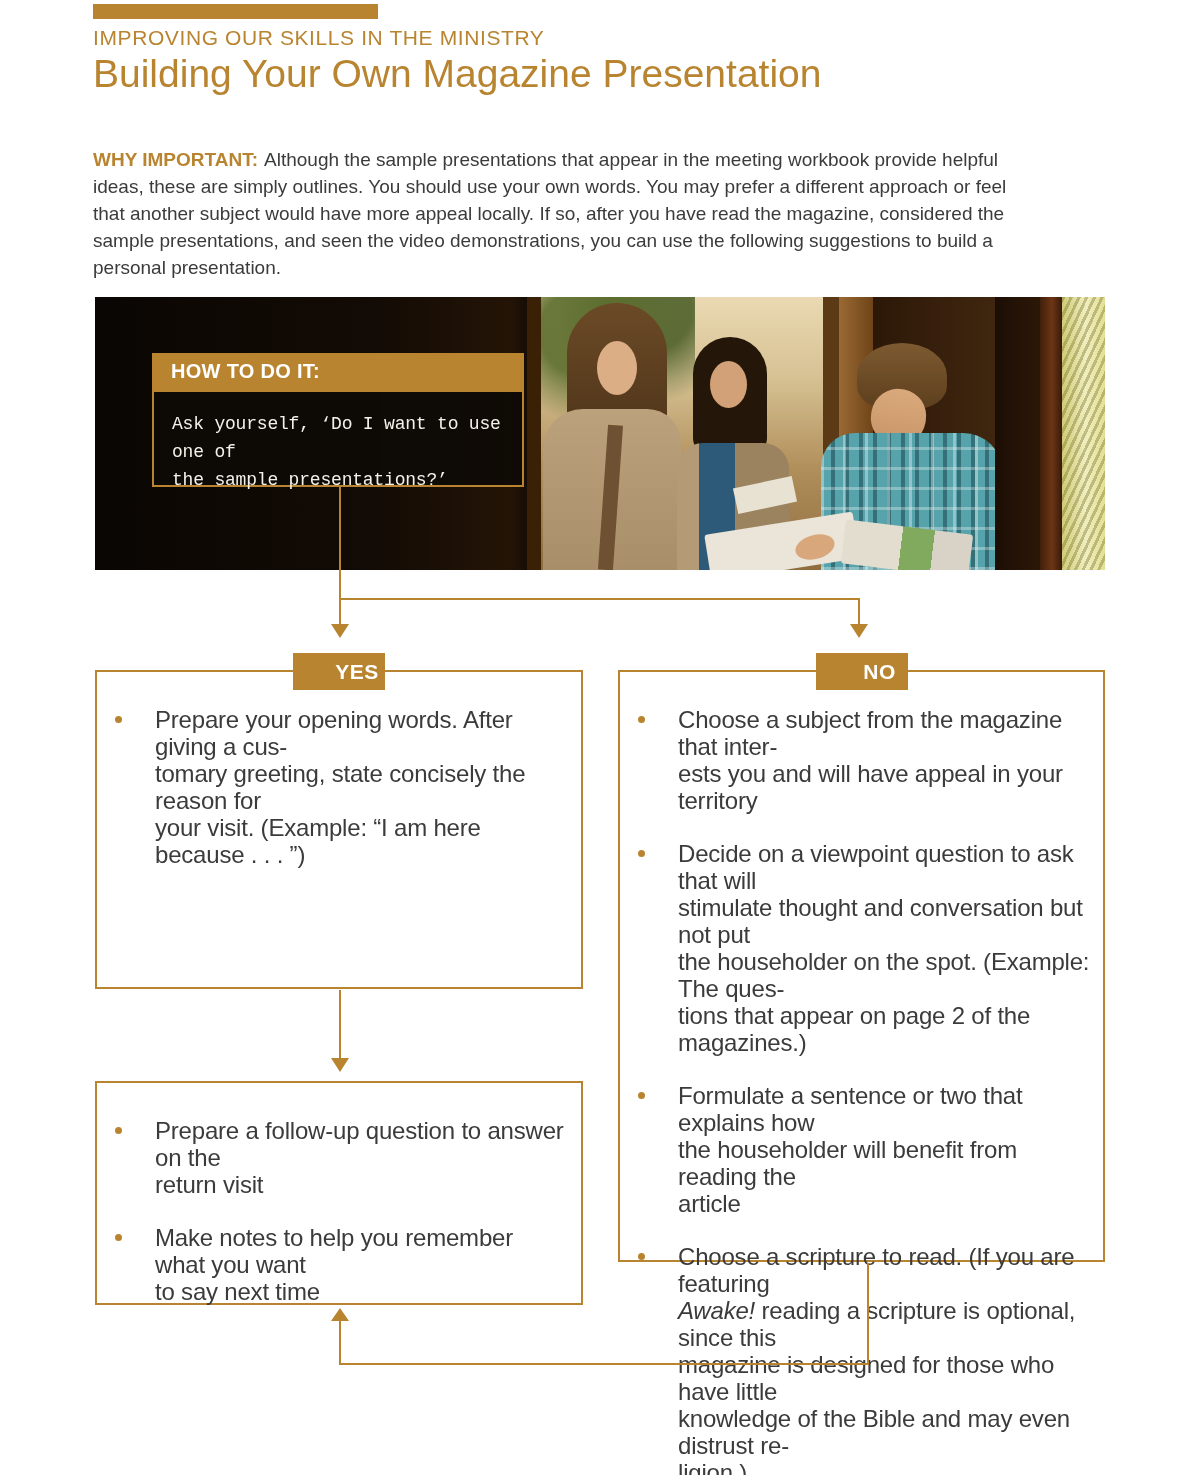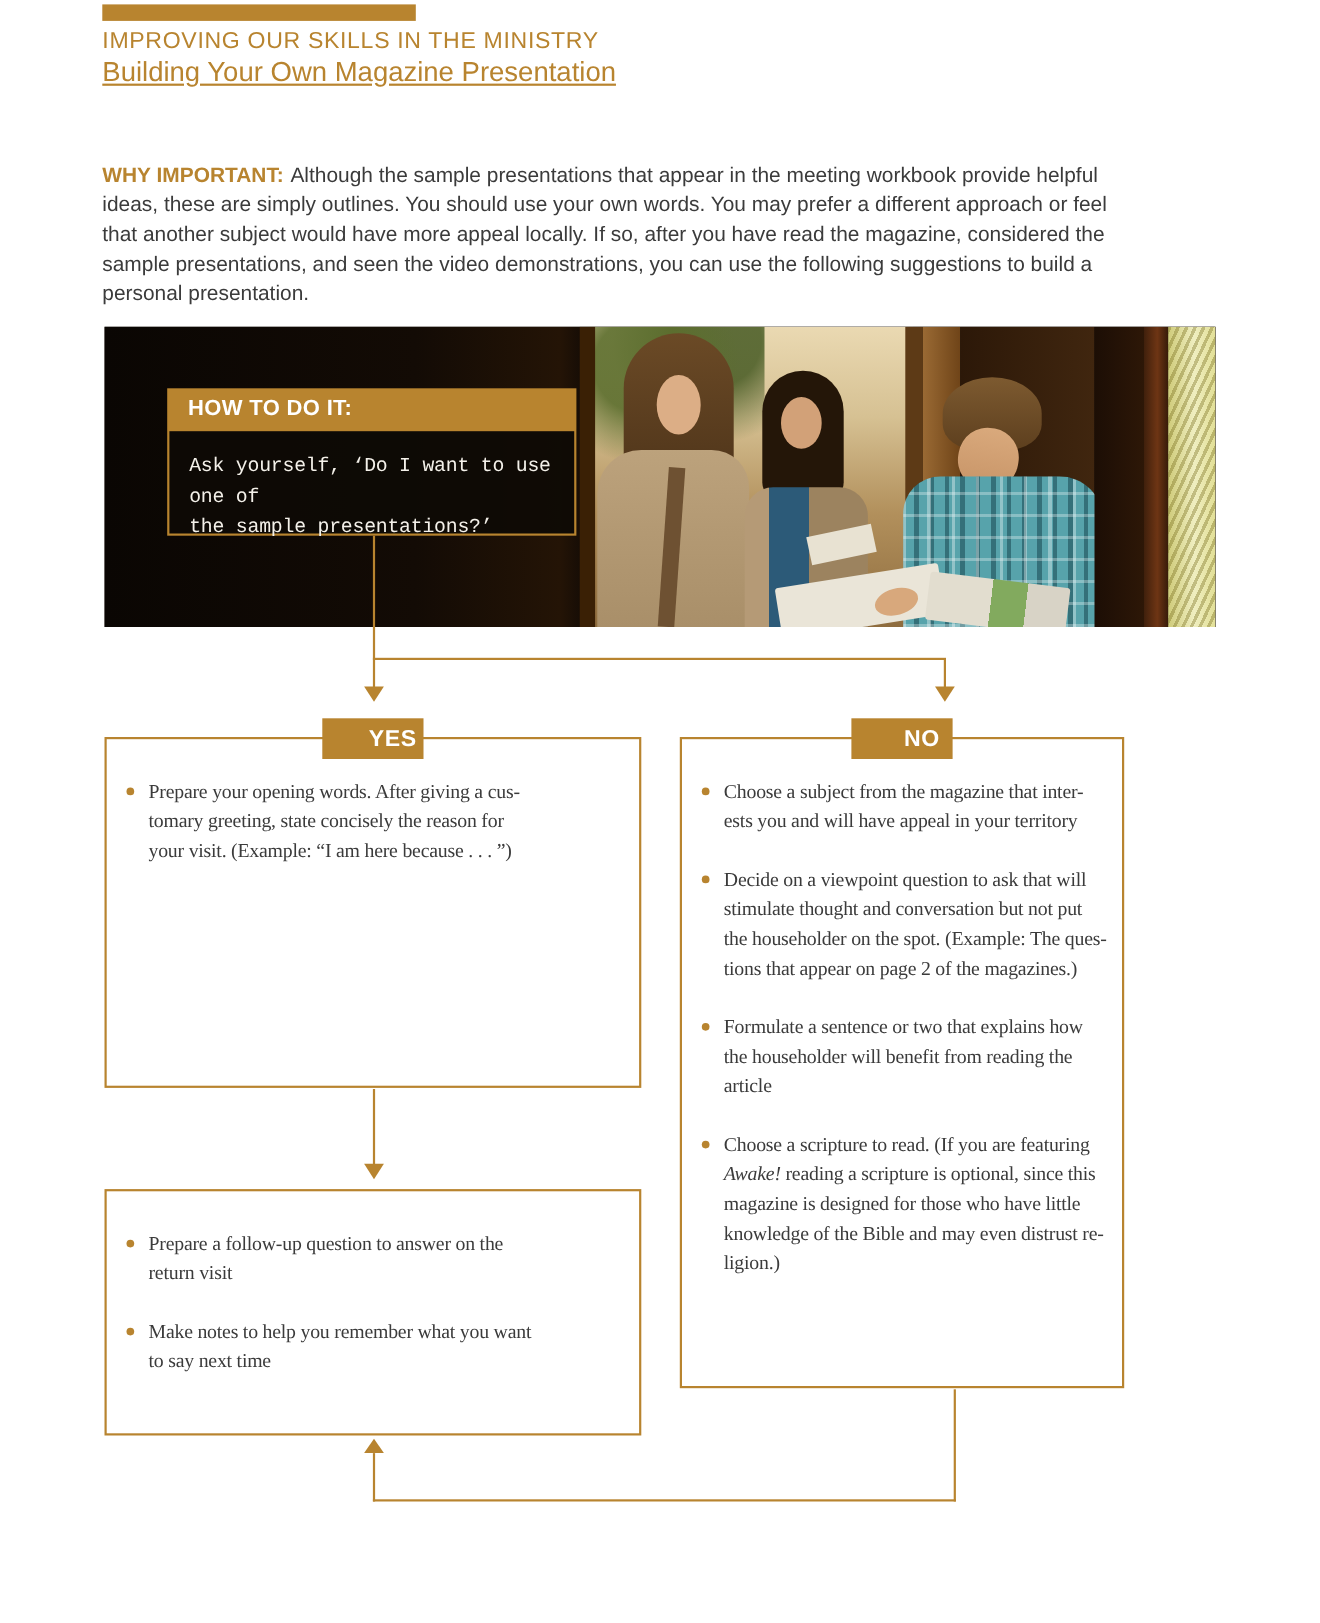--- a/index.html
+++ b/index.html
@@ -6,21 +6,21 @@
   html,body { background:#ffffff; }
   .canvas {
     position:relative; width:1200px; height:1475px; background:#fff;
     font-family:"Liberation Sans", sans-serif; overflow:hidden;
   }
   .abs { position:absolute; }
 
   
   .topbar { left:93px; top:4px; width:285px; height:15px; background:var(--accent); }
   .kicker { left:93px; top:26px; font-size:21px; letter-spacing:.6px; color:var(--accent);text-align:center; }
-  .title  { left:93px; top:52px; font-size:25px; font-weight:400; color:var(--accent);text-decoration:underline; }
+  .title  { left:93px; top:52px; font-size:39px; font-weight:400; color:var(--accent); }
 
   
   .intro { left:93px; top:146px; width:1014px; font-size:19px; line-height:27px; color:var(--text); }
   .intro .lead { color:var(--accent); font-weight:bold; margin-right:6px; }
   .intro .body { white-space:pre-line; }
 
   
   .photo { left:95px; top:297px; width:1010px; height:273px; background:#120b05; overflow:hidden; }
   .photo .abs { position:absolute; }
   .ph-base { left:0; top:0; width:1010px; height:273px;
@@ -83,30 +83,30 @@
   .arrow-up { width:0; height:0; border-left:9px solid transparent; border-right:9px solid transparent;
     border-bottom:13px solid var(--accent); z-index:3; }
   .a-left  { left:331px; top:624px; }
   .a-right { left:850px; top:624px; }
   .a-fu    { left:331px; top:1058px; }
   .a-loop  { left:331px; top:1308px; }
 
   
   .fbox { border:2px solid var(--accent); background:#fff; }
   .yes-box { left:95px;  top:670px;  width:488px; height:319px; }
-  .no-box  { left:618px; top:670px;  width:404px; height:592px; }
+  .no-box  { left:618px; top:670px;  width:487px; height:592px; }
   .fu-box  { left:95px;  top:1081px; width:488px; height:224px; }
   .badge { position:absolute; top:-19px; left:50%; transform:translateX(-50%);
     width:92px; height:37px; background:var(--accent); color:#fff; font-weight:bold;
     font-size:21px; line-height:37px; text-align:center; letter-spacing:.5px;padding-left:36px; }
   .fbox ul { list-style:none; padding:34px 12px 0 18px; }
   .fbox li { display:flex; gap:13px; margin-bottom:26px; }
   .dot { flex:none; width:7px; height:7px; border-radius:50%; background:var(--accent); margin-top:10px; }
-  .btext { font-family:Liberation Serif, serif; font-size:18px; line-height:27px;
-    letter-spacing:-.2px; color:var(--text); white-space:pre-line; }
+  .btext { font-family:Liberation Sans, sans-serif; font-size:24px; line-height:27px;
+    letter-spacing:-.2px; color:var(--text); white-space:pre-line;margin-left:20px; }
   .btext em { font-style:italic; }
 </style>
 </head>
 <body>
 
 <div class="canvas">
 
   <div class="abs topbar"></div>
   <div class="abs kicker">IMPROVING OUR SKILLS IN THE MINISTRY</div>
   <div class="abs title">Building Your Own Magazine Presentation</div>

